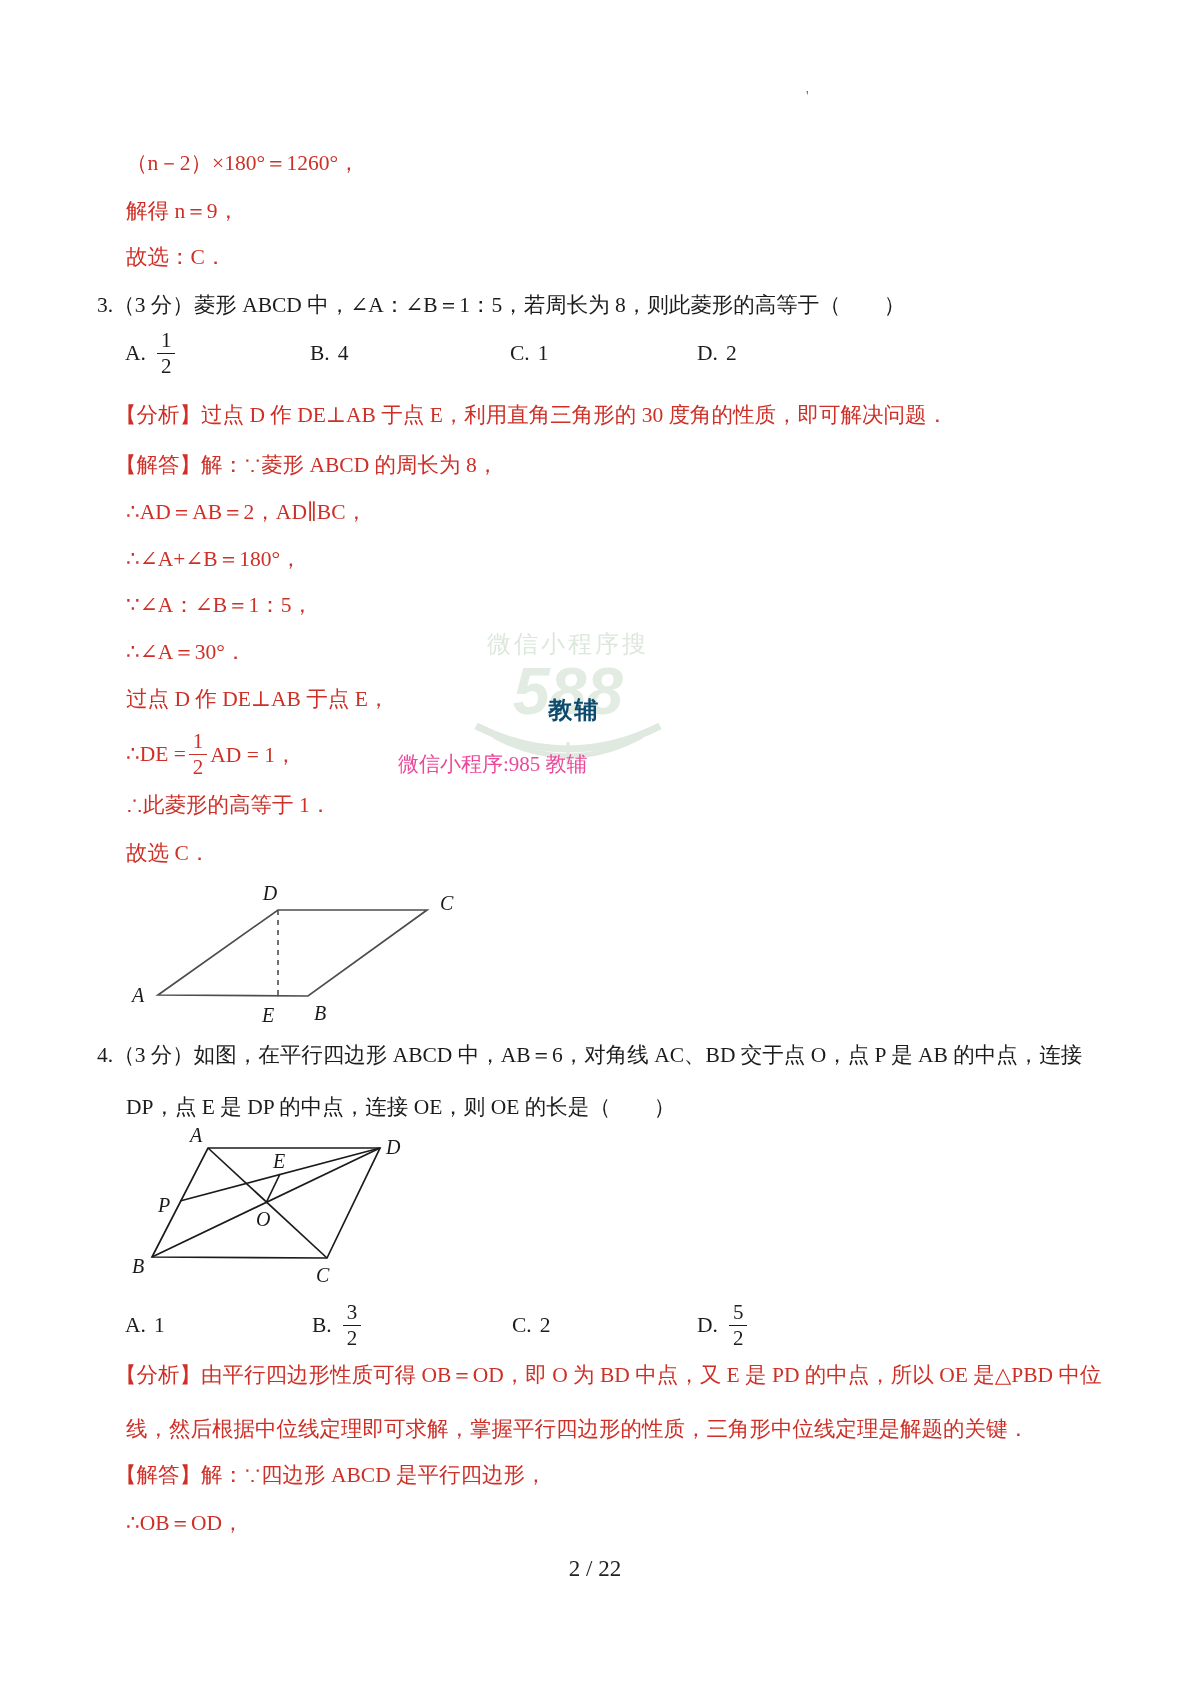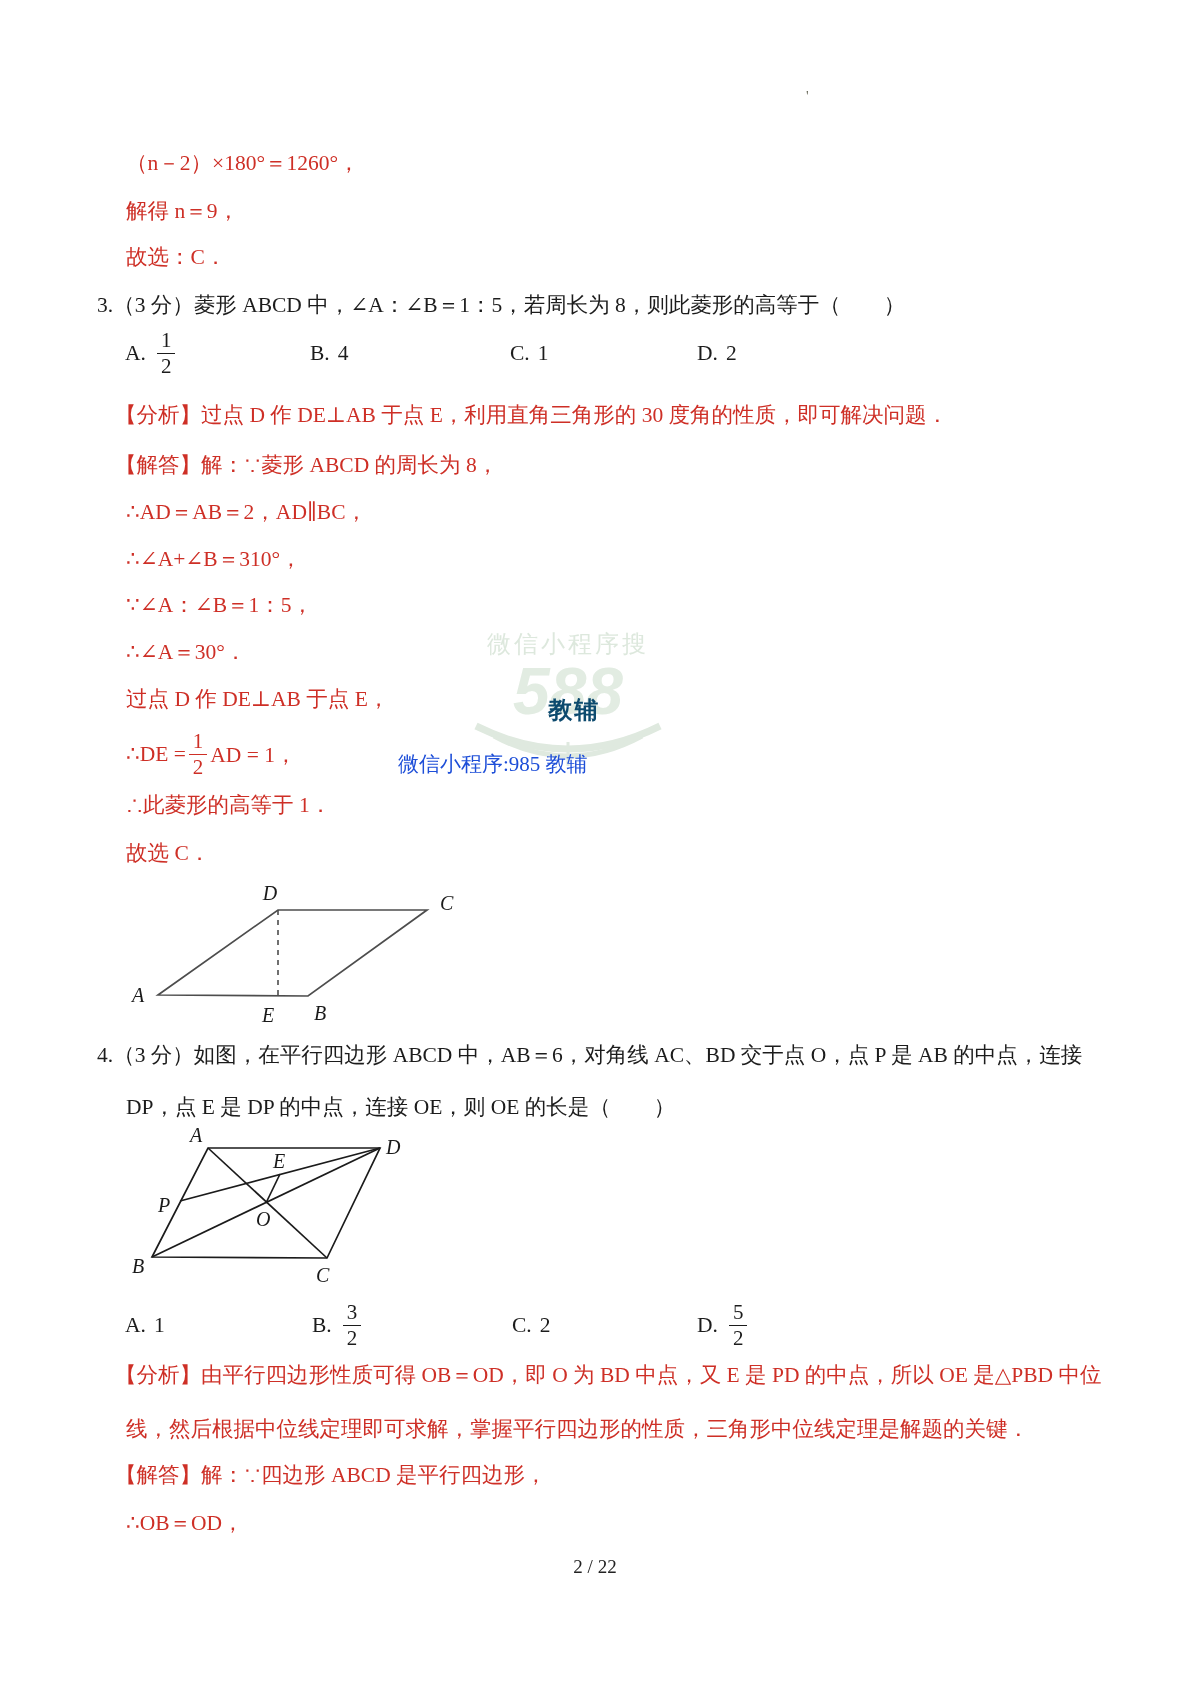--- a/index.html
+++ b/index.html
@@ -21,23 +21,23 @@
   }
   .frac .num{border-bottom:1.6px solid currentColor;padding:0 4px 1px 4px;}
   .frac .den{padding-top:1px;}
   .opt{display:inline-flex;align-items:center;}
   .opt .lab{margin-right:8px;}
   
   .wm{position:absolute;left:438px;top:628px;width:260px;text-align:center;pointer-events:none;}
   .wm-line1{font-size:24px;letter-spacing:3px;color:#dde8dd;font-family:Liberation Sans, sans-serif;}
   .wm-logo{position:relative;font-size:66px;font-weight:bold;font-style:italic;color:#e2ece2;line-height:1.0;margin-top:-2px;font-family:"Liberation Sans",sans-serif;}
   .wm-sub{position:absolute;left:50%;bottom:2px;transform:translateX(-38%);font-size:24px;font-style:normal;font-weight:bold;color:#0c4a6e;letter-spacing:2px;}
-  .wm-caption{position:absolute;left:398px;top:750px;font-size:21px;color:#1d4ed8;white-space:nowrap;text-align:center;}
+  .wm-caption{position:absolute;left:398px;top:750px;font-size:21px;color:#ec4899;white-space:nowrap;text-align:center;}
   svg text{font-family:"Liberation Serif","DejaVu Serif",serif;font-style:italic;font-size:20px;fill:#1a1a1a;}
-  .footer{position:absolute;left:0;top:1556px;width:1190px;text-align:center;font-size:19px;color:#222;}
+  .footer{position:absolute;left:0;top:1556px;width:1190px;text-align:center;font-size:23px;color:#222;}
   .artifact{position:absolute;left:806px;top:88px;font-size:15px;color:#6d6d5e;}
 </style>
 </head>
 <body>
 
 <div class="page">
 
   <span class="artifact">'</span>
 
   <div class="wm">
@@ -84,21 +84,21 @@
   <div class="abs" style="left:697px;top:325px;height:56px;display:flex;align-items:center;">
     <span class="opt">
         <span class="lab">D.</span>
         <span>2</span>
       </span>
   </div>
 
   <div class="abs red" style="left:115px;top:400px;">【分析】过点 D 作 DE⊥AB 于点 E，利用直角三角形的 30 度角的性质，即可解决问题．</div>
   <div class="abs red" style="left:115px;top:450px;">【解答】解：∵菱形 ABCD 的周长为 8，</div>
   <div class="abs red" style="left:126px;top:497px;">∴AD＝AB＝2，AD∥BC，</div>
-  <div class="abs red" style="left:126px;top:544px;">∴∠A+∠B＝310°，</div>
+  <div class="abs red" style="left:126px;top:544px;">∴∠A+∠B＝180°，</div>
   <div class="abs red" style="left:126px;top:590px;">∵∠A：∠B＝1：5，</div>
   <div class="abs red" style="left:126px;top:637px;">∴∠A＝30°．</div>
   <div class="abs red" style="left:126px;top:684px;">过点 D 作 DE⊥AB 于点 E，</div>
 
   <div class="abs red" style="left:126px;top:726px;height:56px;display:flex;align-items:center;">
     <span>∴DE =</span>
     <span class="frac">
         <span class="num">1</span>
         <span class="den">2</span>
       </span>

